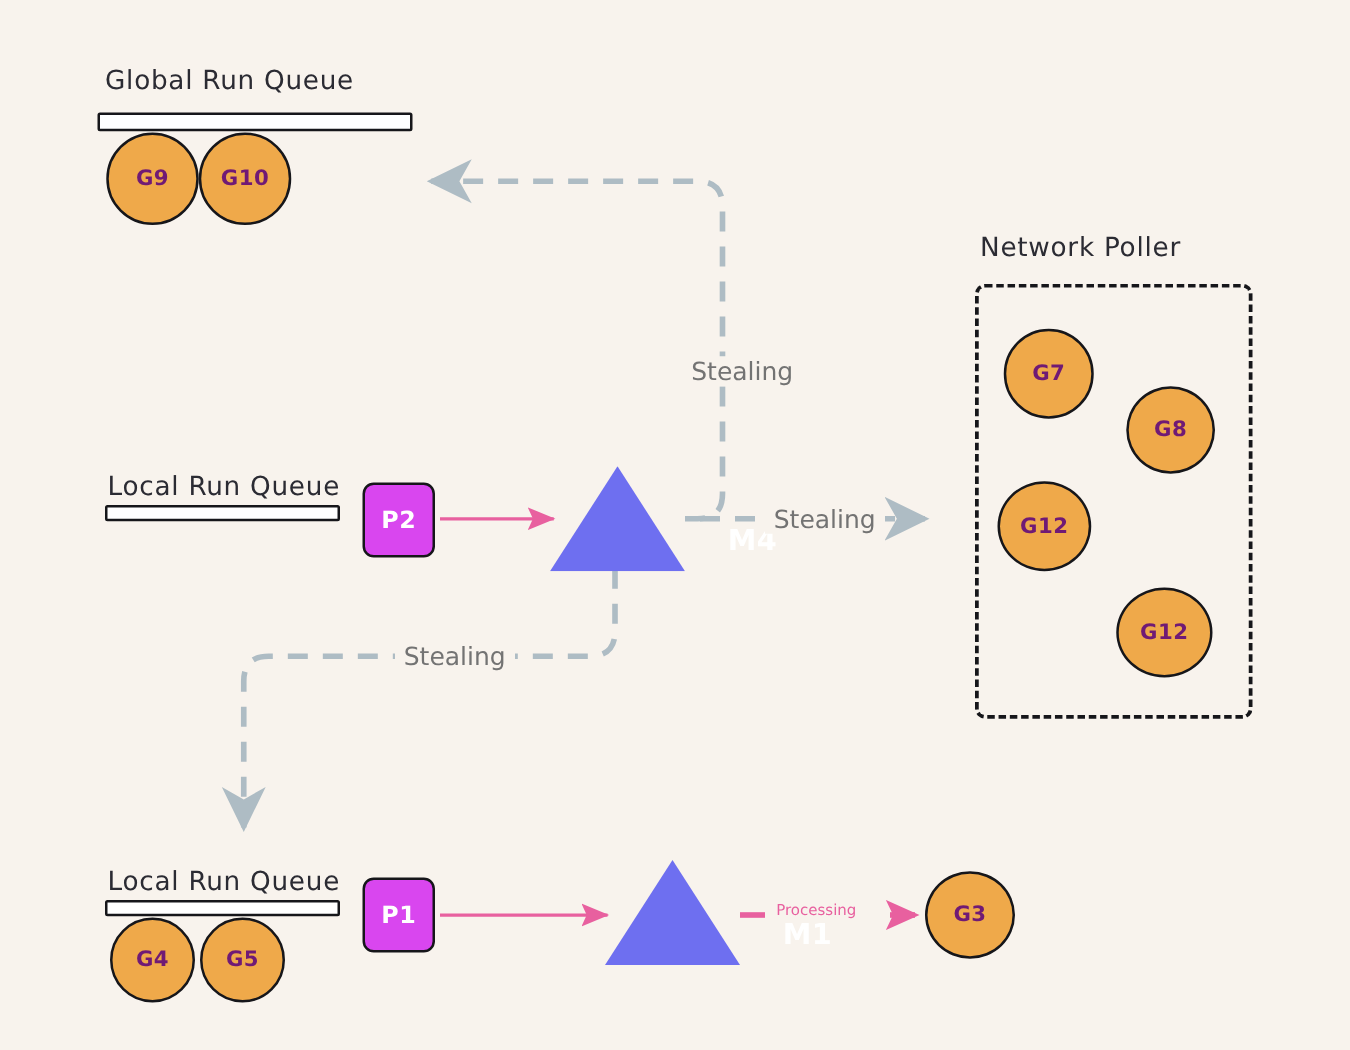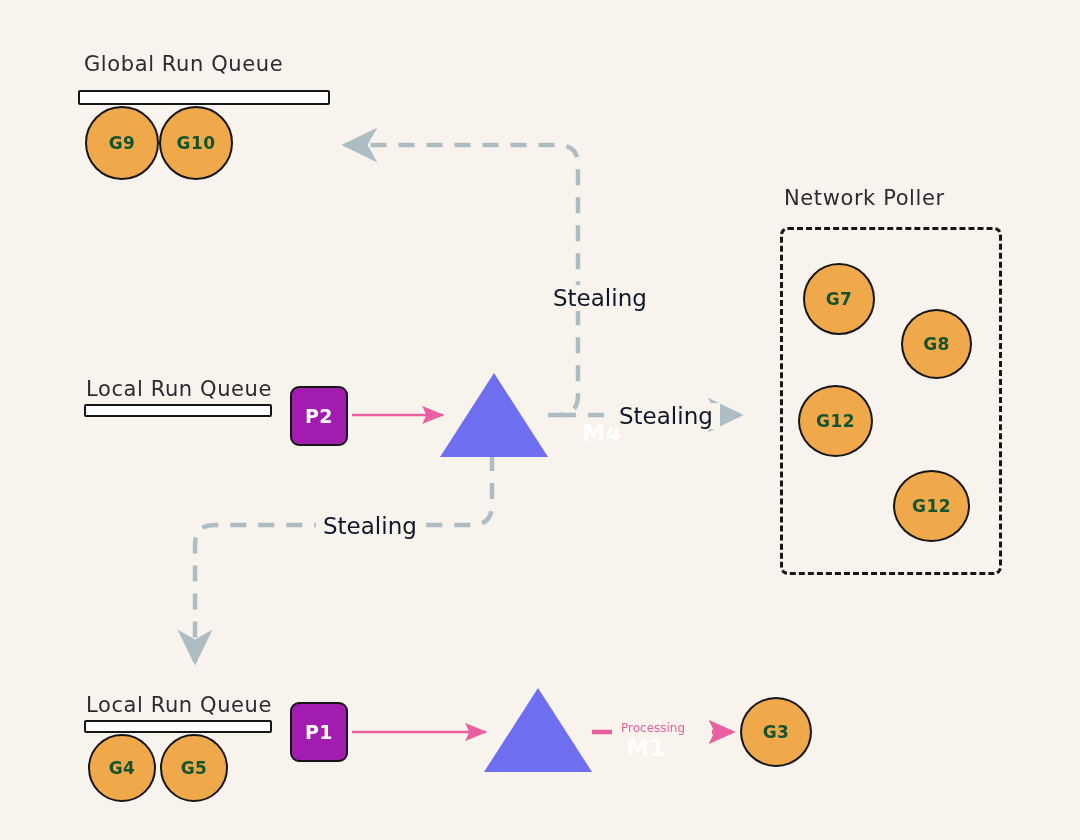--- a/index.html
+++ b/index.html
@@ -52,31 +52,31 @@
   .g-circle {
     position: absolute;
     z-index: 2;
     background: #efa94a;
     border: 2.5px solid #16161a;
     border-radius: 50%;
     box-sizing: border-box;
     display: flex;
     align-items: center;
     justify-content: center;
-    color: #14532d;
+    color: #701a75;
     font-weight: bold;
     font-size: 17px;
     letter-spacing: 0.4px;
   }
 
   
   .p-box {
     position: absolute;
     z-index: 2;
-    background: #a21caf;
+    background: #d946ef;
     border: 2.5px solid #16161a;
     border-radius: 9px;
     box-sizing: border-box;
     display: flex;
     align-items: center;
     justify-content: center;
     color: #ffffff;
     font-weight: bold;
     font-size: 19px;
     letter-spacing: 0.4px;
@@ -105,22 +105,22 @@
     border-radius: 8px;
     box-sizing: border-box;
     background: transparent;
   }
 
   
   .edge-label {
     position: absolute;
     z-index: 4;
     font-family: "DejaVu Sans", sans-serif;
-    font-size: 23px;
-    color: #0f172a;
+    font-size: 20px;
+    color: #737373;
     background: #f8f3ed;
     padding: 0 7px;
     white-space: nowrap;
   }
   .edge-label.pink {
     color: #e8609f;
     font-size: 12px;
   }
 </style>
 </head>

